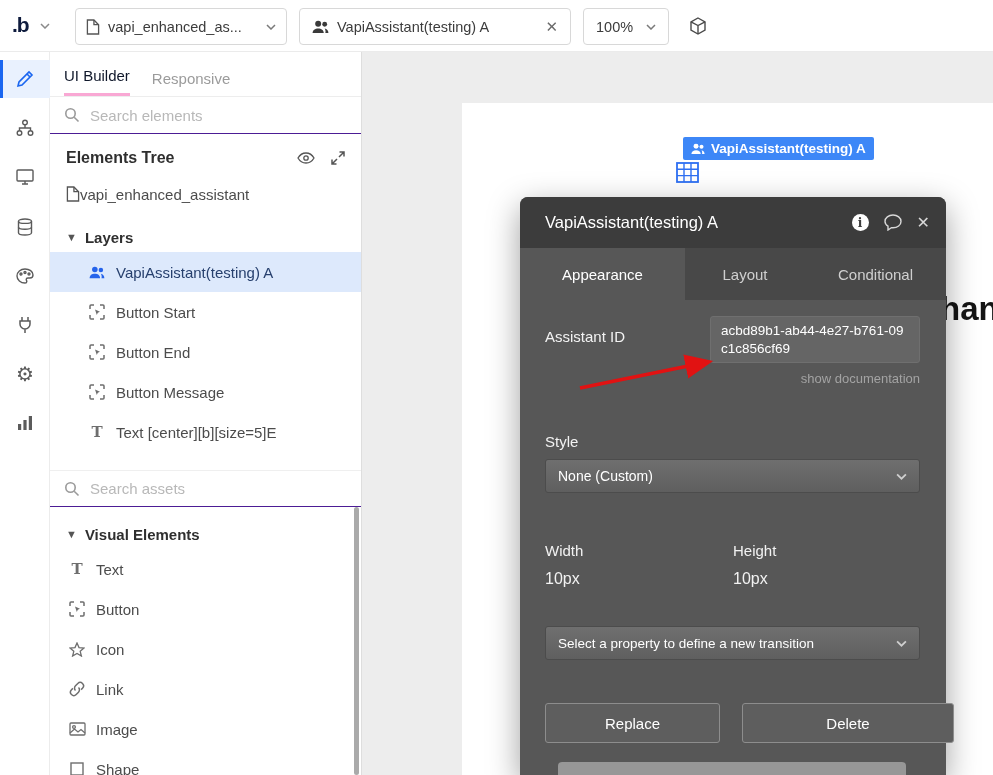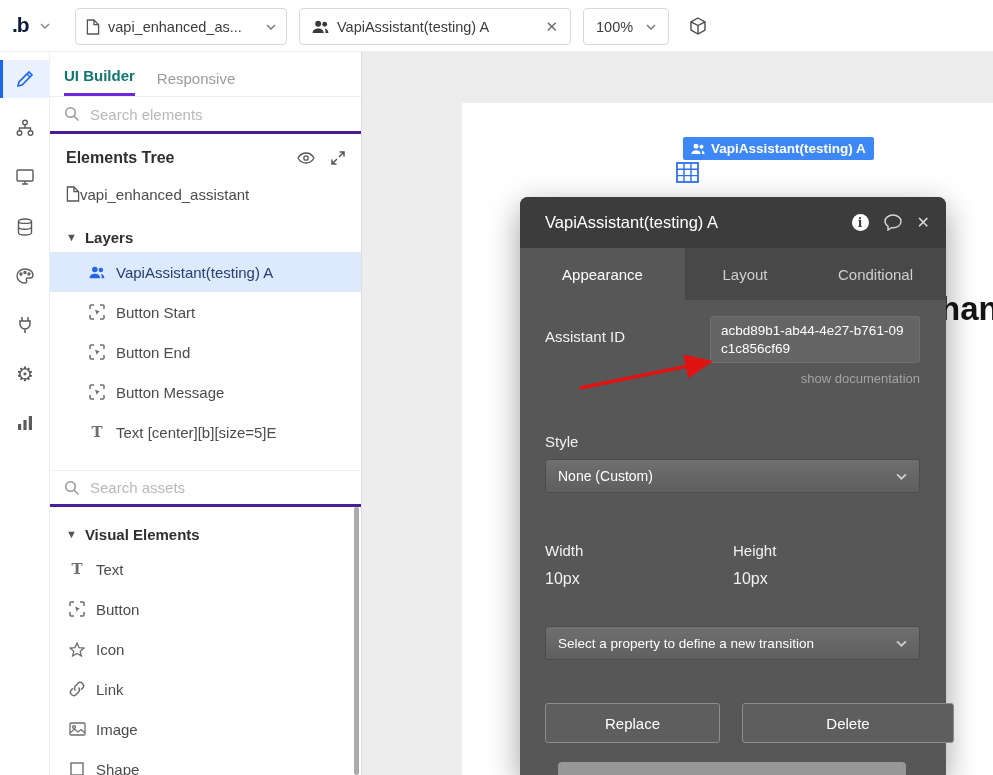--- a/index.html
+++ b/index.html
@@ -24,23 +24,23 @@
 .rail{position:absolute;left:0;top:52px;width:50px;height:723px;background:#fff;border-right:1px solid #ececec;padding-top:8px;z-index:5}
 .rail-item{width:50px;height:38px;display:flex;align-items:center;justify-content:center;color:#5b5b5b;margin-bottom:11px;cursor:pointer}
 .rail-item.active{background:#e9f1fe;color:#1a66f0;box-shadow:inset 3px 0 0 #1a66f0}
 .rail-item.group-gap{margin-top:12px}
 .gear-glyph{font-size:20px;line-height:1}
 
 
 .panel{position:absolute;left:50px;top:52px;width:312px;height:723px;background:#fff;border-right:1px solid #dedede;z-index:5}
 .panel-tabs{height:45px;border-bottom:1px solid #ededed;display:flex;align-items:flex-end;padding-left:14px;gap:22px}
 .ptab{font-size:15px;padding-bottom:9px;cursor:pointer}
-.ptab.active{color:#0f766e;font-weight:bold;border-bottom:3px solid #6d28d9}
+.ptab.active{color:#0f172a;font-weight:normal;border-bottom:3px solid #f9a8d4}
 .ptab.inactive{color:#9b9b9b}
-.search-row{height:37px;border-bottom:3px solid #4c1d95;display:flex;align-items:center;padding:0 14px;gap:10px;color:#9a9a9a}
+.search-row{height:37px;border-bottom:1px solid #4c1d95;display:flex;align-items:center;padding:0 14px;gap:10px;color:#9a9a9a}
 .search-row input{border:none;outline:none;font-size:15px;color:#444;flex:1;font-family:inherit;background:transparent}
 .search-row input::placeholder{color:#b8b8b8}
 .search-row.assets{border-top:1px solid #efefef;margin-top:18px}
 .tree-header{height:36px;margin-top:6px;display:flex;align-items:center;padding:0 16px}
 .tree-header .t-title{font-weight:bold;font-size:16px;color:#2f2f2f;flex:1}
 .hicon{color:#555;margin-left:16px;cursor:pointer}
 .root-item{height:36px;display:flex;align-items:center;padding-left:16px;font-size:15px;color:#4c4c4c;cursor:pointer}
 .section-head{height:30px;margin-top:10px;display:flex;align-items:center;gap:8px;padding-left:16px;font-size:15px;font-weight:bold;color:#2f2f2f;cursor:pointer}
 .section-head.assets-head{margin-top:12px}
 .tri{font-size:11px;color:#555}

